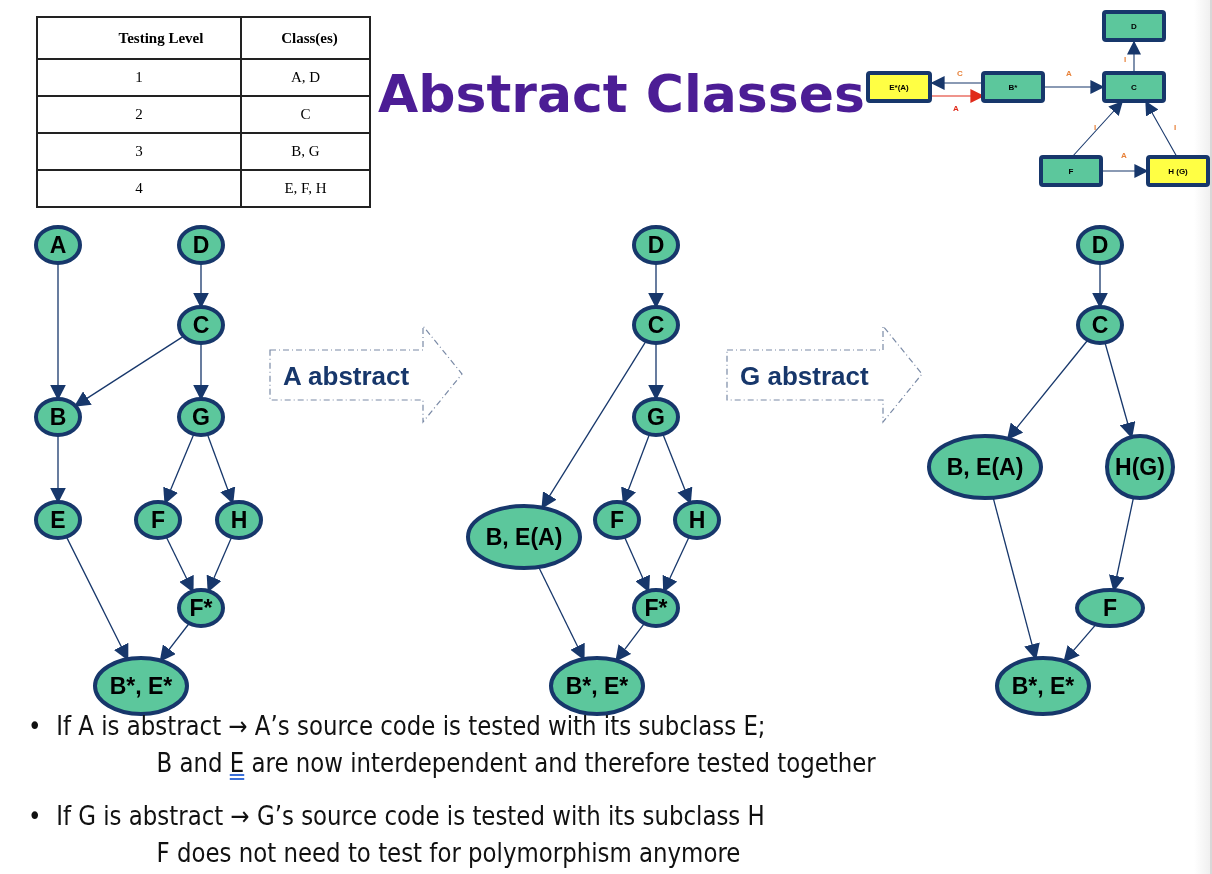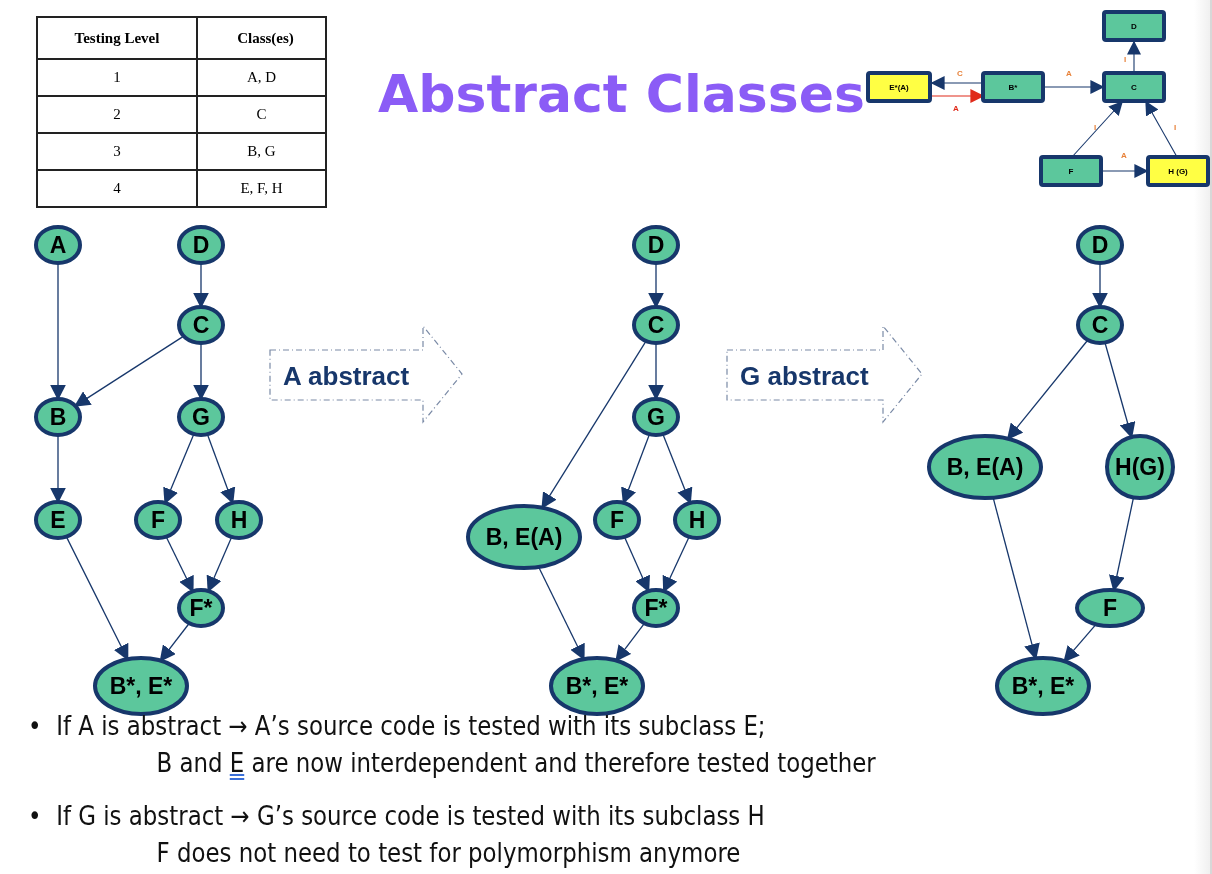--- a/index.html
+++ b/index.html
@@ -5,23 +5,23 @@
   html, body { margin:0; padding:0; }
   body { width:1212px; height:874px; background:#ffffff; position:relative; overflow:hidden;
          font-family:"Liberation Sans", sans-serif; }
   .edge-shadow { position:absolute; right:0; top:0; width:18px; height:874px;
          background:linear-gradient(to right, rgba(255,255,255,0), #eeeeee); }
   .edge-line { position:absolute; right:0; top:0; width:2px; height:874px; background:#d8d8d8; }
   table.levels { position:absolute; left:36px; top:16px; border-collapse:collapse;
          font-family:"Liberation Serif", serif; font-size:15px; }
   table.levels td, table.levels th { border:2px solid #222; text-align:center; height:35px; padding:0; }
   table.levels th { font-weight:bold; height:40px; }
-  table.levels .c1 { width:158px; }
+  table.levels .c1 { width:158px;padding-left:44px; }
   table.levels .c2 { width:119px;padding-left:8px; }
-  .title { position:absolute; left:378px; top:64px; color:#8b5cf6; font-size:52px; font-weight:bold;
+  .title { position:absolute; left:378px; top:64px; color:#4c1d95; font-size:52px; font-weight:bold;
          font-family:"DejaVu Sans", sans-serif; letter-spacing:0px; }
   svg.main { position:absolute; left:0; top:0; }
   .bullets { position:absolute; left:28px; top:708px; font-family:"DejaVu Sans", sans-serif;
          font-size:26px; color:#111; line-height:37px; transform:scaleX(0.88); transform-origin:left top; }
   .bullet-row { white-space:nowrap; }
   .bullet-row .dot { display:inline-block; width:32px; }
   .indent { padding-left:146px; white-space:nowrap; }
   .gap { height:16px; }
   .uline { text-decoration:underline double #3a6fd8; }
 </style>

